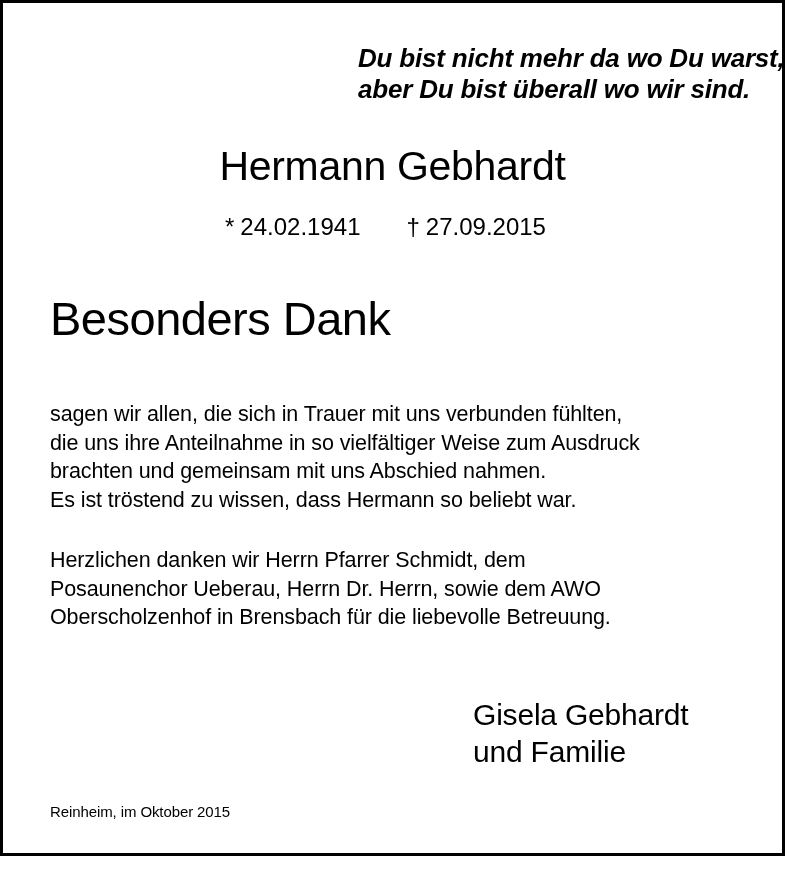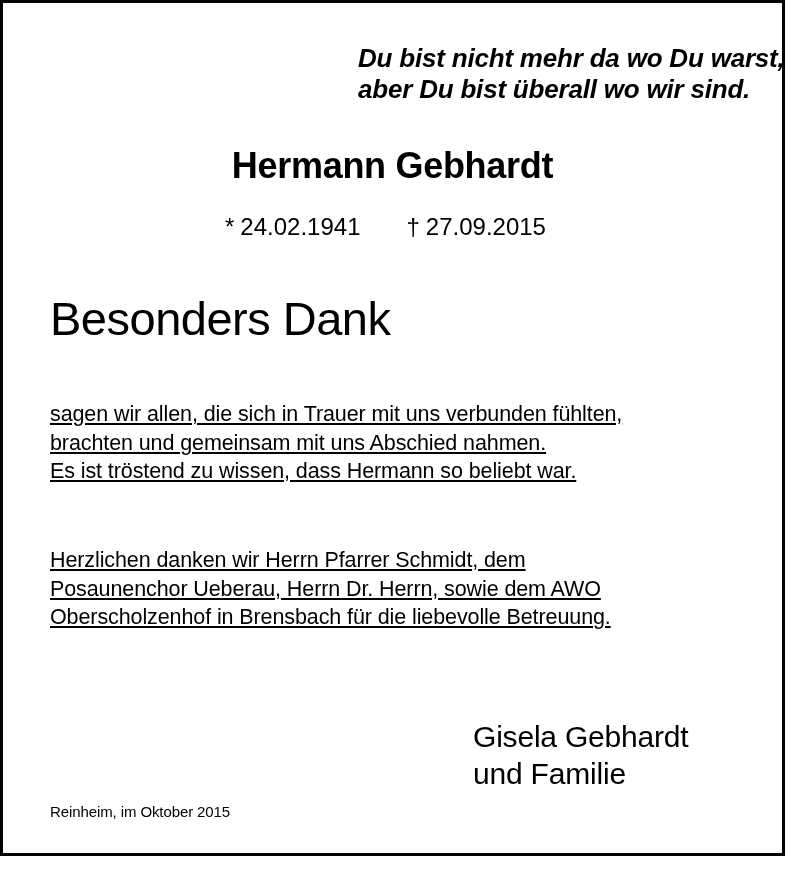--- a/index.html
+++ b/index.html
@@ -41,22 +41,22 @@
   }
   .epigraph div { display: block; }
 
   
   .name {
     position: absolute;
     left: 0;
     right: 0;
     top: 139px;
     text-align: center;
-    font-weight: bold;
-    font-size: 36px;
+    font-weight: normal;
+    font-size: 41px;
     line-height: 48px;
     letter-spacing: -0.3px;
   }
 
   
   .dates {
     position: absolute;
     left: 0;
     right: 14px;
     top: 209px;
@@ -83,32 +83,31 @@
   .body-block {
     position: absolute;
     left: 47px;
     font-size: 21.5px;
     line-height: 28.5px;
     letter-spacing: -0.1px;
     white-space: nowrap;
   }
   .para-one { top: 397px; }
   .para-two { top: 543px; }
-  .body-block div { display: block; text-decoration: underline; }
+  .body-block div { display: block; }
 
   
   .signature {
     position: absolute;
     left: 470px;
     top: 693px;
     font-size: 30px;
     line-height: 37px;
     letter-spacing: -0.2px;
     white-space: nowrap;
-    margin-top: 22px;
   }
   .signature div { display: block; }
 
   
   .footer-line {
     position: absolute;
     left: 47px;
     top: 795px;
     font-size: 15px;
     line-height: 28px;
@@ -129,20 +128,21 @@
   <div class="name">Hermann Gebhardt</div>
 
   <div class="dates">
     <span class="born"><span class="sym">*</span><span>24.02.1941</span></span><span class="died"><span class="sym">†</span><span>27.09.2015</span></span>
   </div>
 
   <div class="thanks-heading">Besonders Dank</div>
 
   <div class="body-block para-one">
     <div>sagen wir allen, die sich in Trauer mit uns verbunden fühlten,</div>
+    <div>die uns ihre Anteilnahme in so vielfältiger Weise zum Ausdruck</div>
     <div>brachten und gemeinsam mit uns Abschied nahmen.</div>
     <div>Es ist tröstend zu wissen, dass Hermann so beliebt war.</div>
   </div>
 
   <div class="body-block para-two">
     <div>Herzlichen danken wir Herrn Pfarrer Schmidt, dem</div>
     <div>Posaunenchor Ueberau, Herrn Dr. Herrn, sowie dem AWO</div>
     <div>Oberscholzenhof in Brensbach für die liebevolle Betreuung.</div>
   </div>
 

